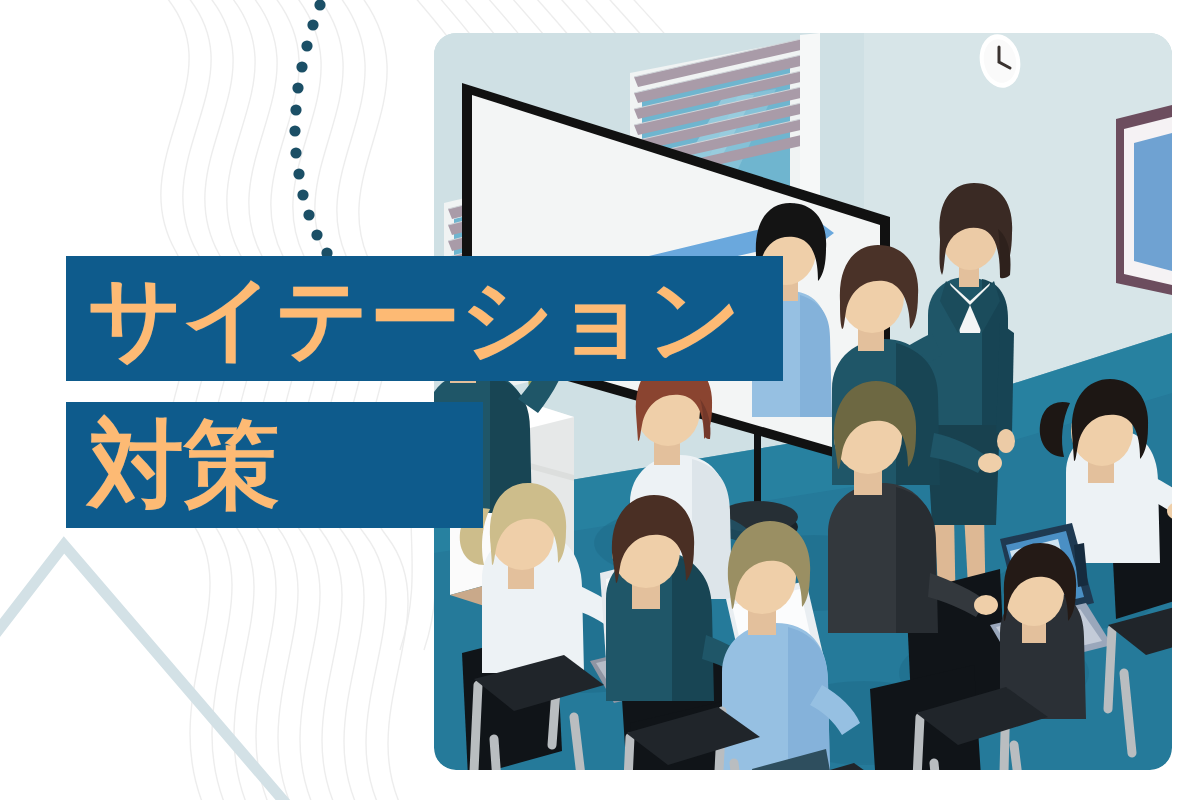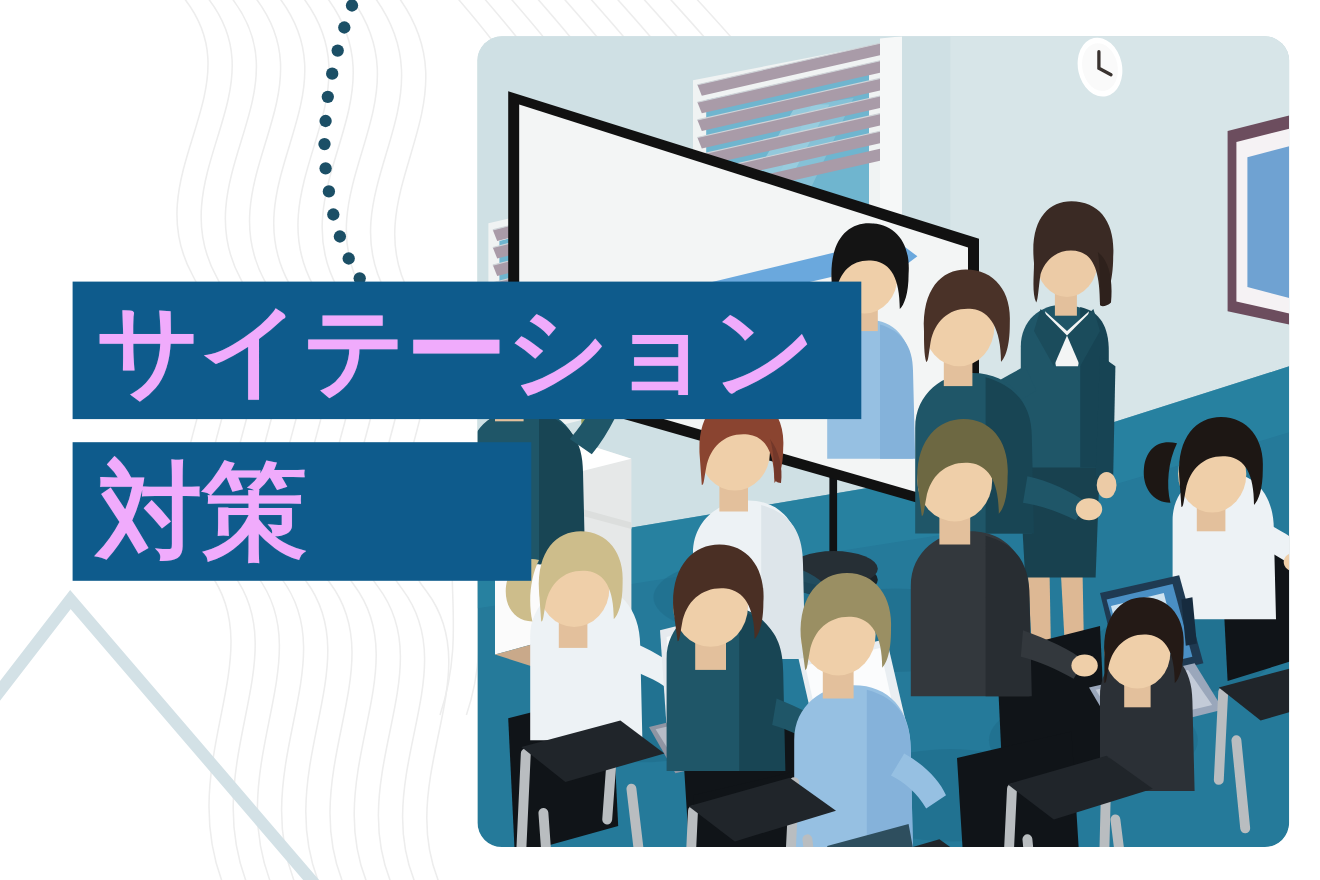--- a/index.html
+++ b/index.html
@@ -18,21 +18,21 @@
     position:absolute;
     background:#0e5b8c;
     display:flex;align-items:center;
     box-sizing:border-box;
     z-index:40;
   }
   #title-box-1{left:66px;top:256px;width:717px;height:125px;padding-left:22px;}
   #title-box-2{left:66px;top:402px;width:417px;height:126px;padding-left:22px;}
 
   .jp-main{
-    color:#f0abfc;
+    color:#fdba74;
     font-family:"DejaVu Sans","Liberation Sans",sans-serif;
     font-weight:bold;
     letter-spacing:-0.5px;
     line-height:1;
     white-space:nowrap;
     text-shadow:0 0 1px rgba(255,255,255,.25);
   }
   #title-line-1{font-size:92px;}
   #title-line-2a{font-size:96px;}
   #title-line-2b{font-size:74px;margin-left:14px;}

